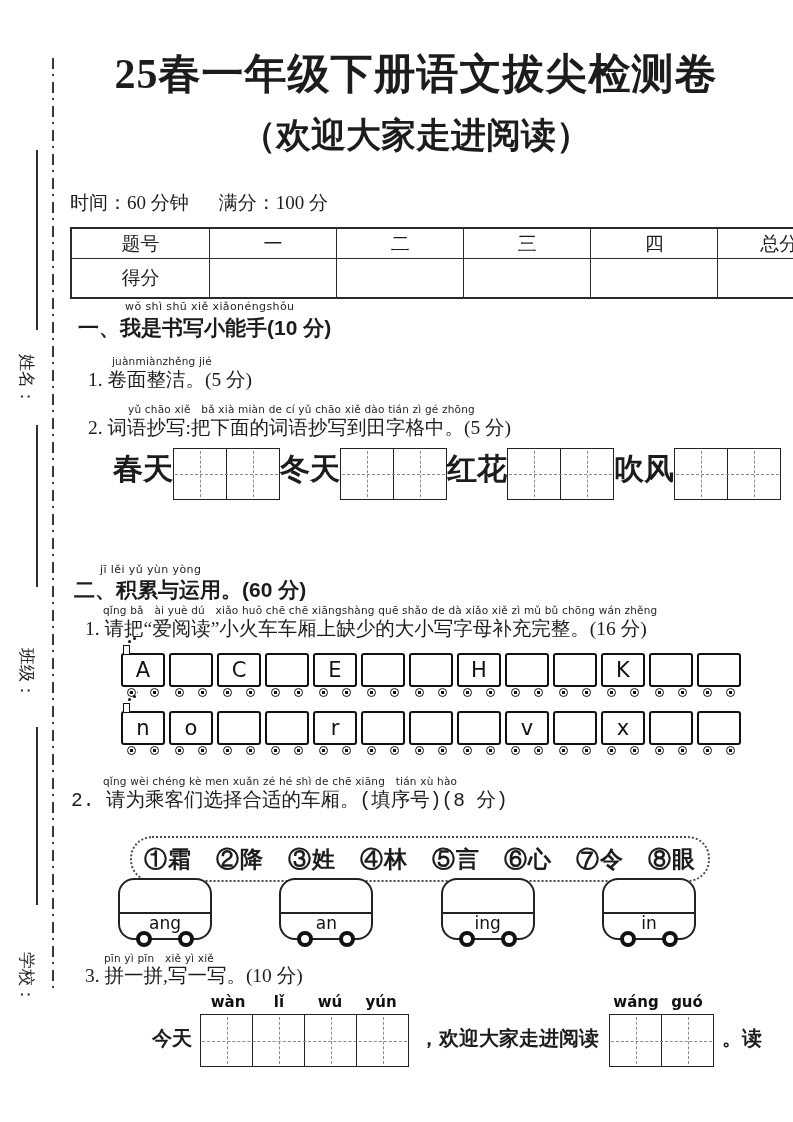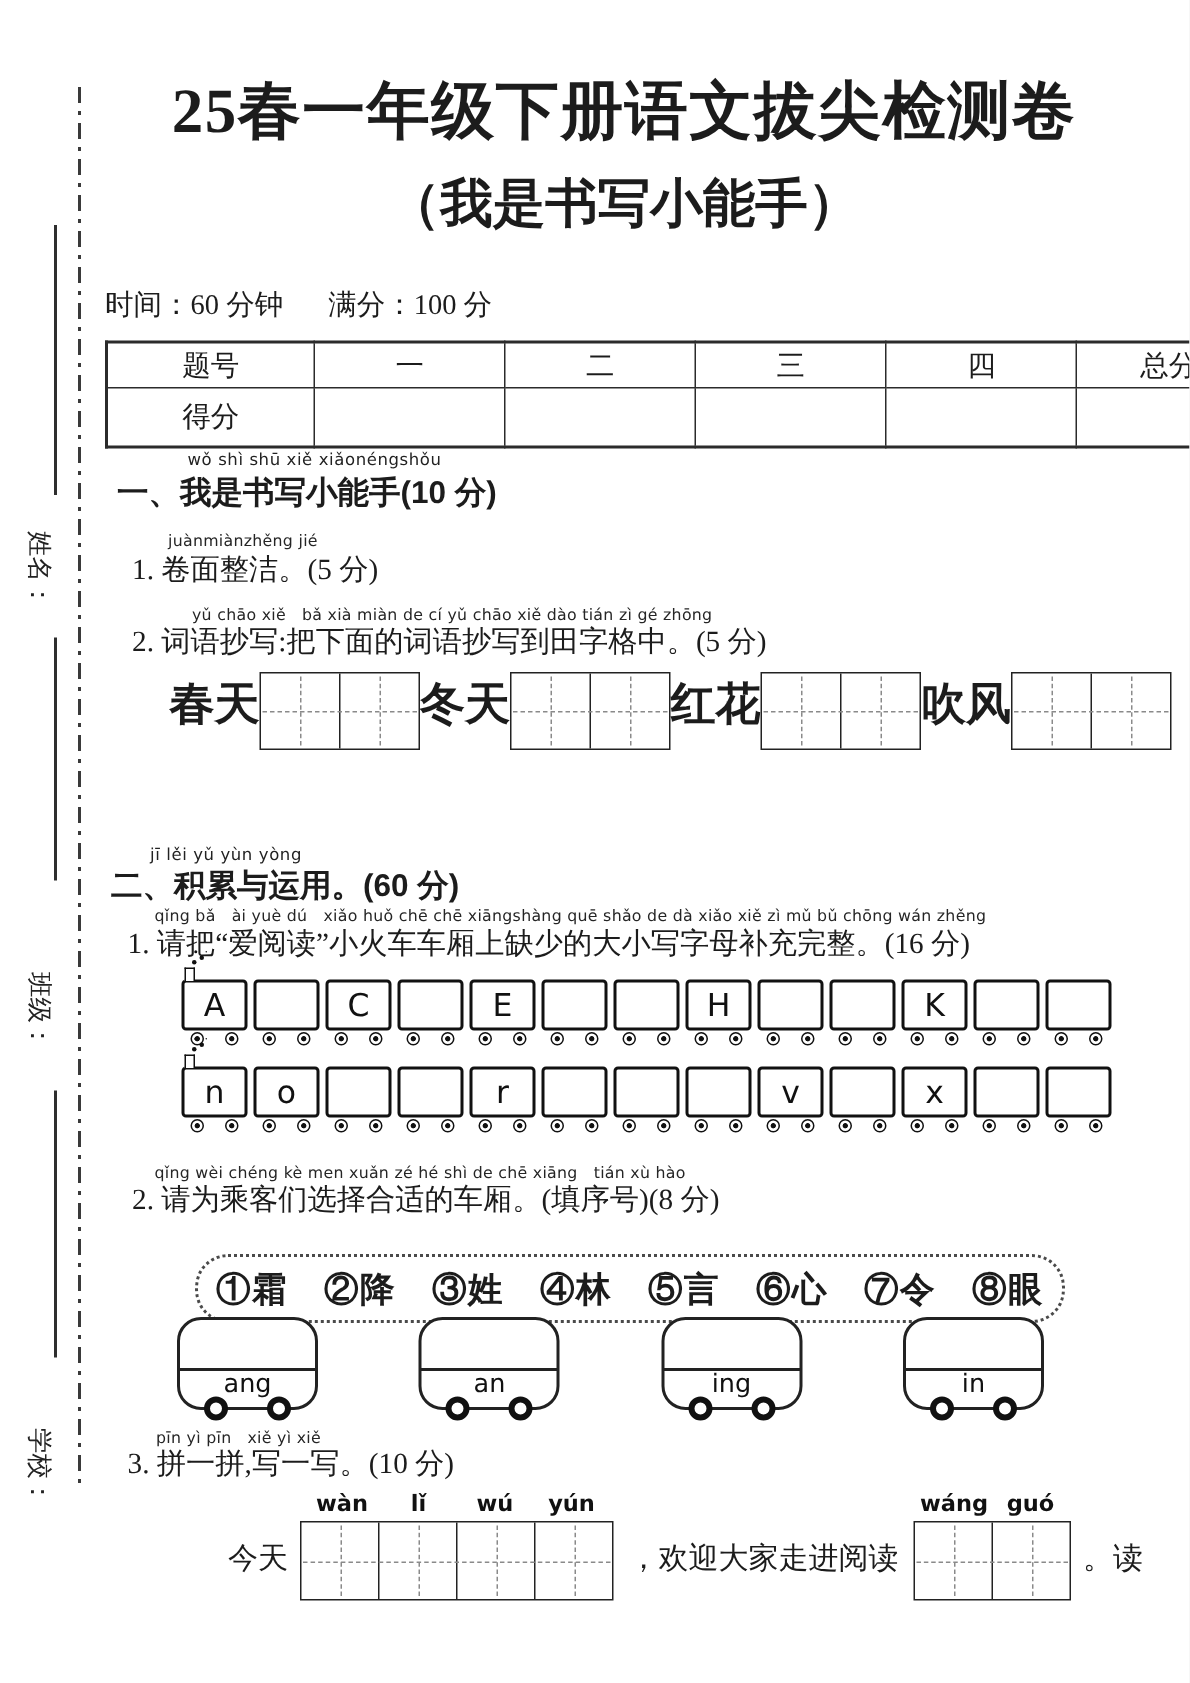--- a/index.html
+++ b/index.html
@@ -77,21 +77,21 @@
   .bus::before{content:"";position:absolute;left:-1px;right:-1px;top:55%;border-top:2.5px solid #222;}
   .bus-label{position:absolute;top:57%;left:0;width:100%;text-align:center;
     font-family:"DejaVu Sans","Liberation Sans",sans-serif;font-size:17px;color:#111;}
   .bus-wheel{position:absolute;bottom:-9px;width:8px;height:8px;border:4.5px solid #111;
     border-radius:50%;background:#fff;}
   .bus-wheel.left{left:16px;}
   .bus-wheel.right{right:16px;}
 
   
   .sentence-row{position:absolute;left:152px;top:993px;display:flex;align-items:flex-end;}
-  .sentence-text{font-size:20px;white-space:nowrap;margin-bottom:15px;}
+  .sentence-text{font-size:20px;white-space:nowrap;margin-bottom:15px;font-weight:bold;}
   .pinyin-grid{display:flex;flex-direction:column;align-items:center;}
   .pg-pinyin-row{display:flex;margin-bottom:3px;}
   .pg-pinyin-row span{display:inline-block;width:51px;text-align:center;
     font-family:"DejaVu Sans","Liberation Sans",sans-serif;font-size:15px;font-weight:bold;color:#111;}
   .pinyin-grid .tzg-cell{width:51px;height:51px;}
   .sp-s{width:8px;}.sp-m{width:10px;}
 </style>
 </head>
 <body>
 
@@ -99,21 +99,21 @@
 
   <div class="seal-line"></div>
   <div class="seal-seg" style="top:150px;height:180px;"></div>
   <div class="seal-label" style="top:368px;">姓名：</div>
   <div class="seal-seg" style="top:425px;height:162px;"></div>
   <div class="seal-label" style="top:662px;">班级：</div>
   <div class="seal-seg" style="top:727px;height:178px;"></div>
   <div class="seal-label" style="top:966px;">学校：</div>
 
   <div class="exam-title">25春一年级下册语文拔尖检测卷</div>
-  <div class="exam-subtitle">（我是书写小能手）</div>
+  <div class="exam-subtitle">（欢迎大家走进阅读）</div>
   <div class="info-line">
     <span>时间：60 分钟</span><span class="info-gap"></span><span>满分：100 分</span>
   </div>
 
   <table class="score-table">
     <colgroup>
         <col style="width:18%">
         <col style="width:16.5%">
         <col style="width:16.5%">
         <col style="width:16.5%">
@@ -266,21 +266,21 @@
       </div>
     <div class="car">
         <span class="car-letter"></span>
       </div>
     <div class="car">
         <span class="car-letter"></span>
       </div>
   </div>
 
   <div class="item-pinyin" style="left:103px;top:775px;">qǐng wèi chéng kè men xuǎn zé hé shì de chē xiāng　tián xù hào</div>
-  <div class="item-text" style="left:88px;top:786px;">2. 请为乘客们选择合适的车厢。(填序号)(8 分)</div>
+  <div class="item-text" style="left:71px;top:786px;font-family:Liberation Mono, monospace;">2. 请为乘客们选择合适的车厢。(填序号)(8 分)</div>
 
   <div class="char-bank">①霜　②降　③姓　④林　⑤言　⑥心　⑦令　⑧眼</div>
 
   <div class="bus-row">
     <div class="bus">
       <span class="bus-label">ang</span>
       <span class="bus-wheel left"></span>
       <span class="bus-wheel right"></span>
     </div>
     <div class="bus">

